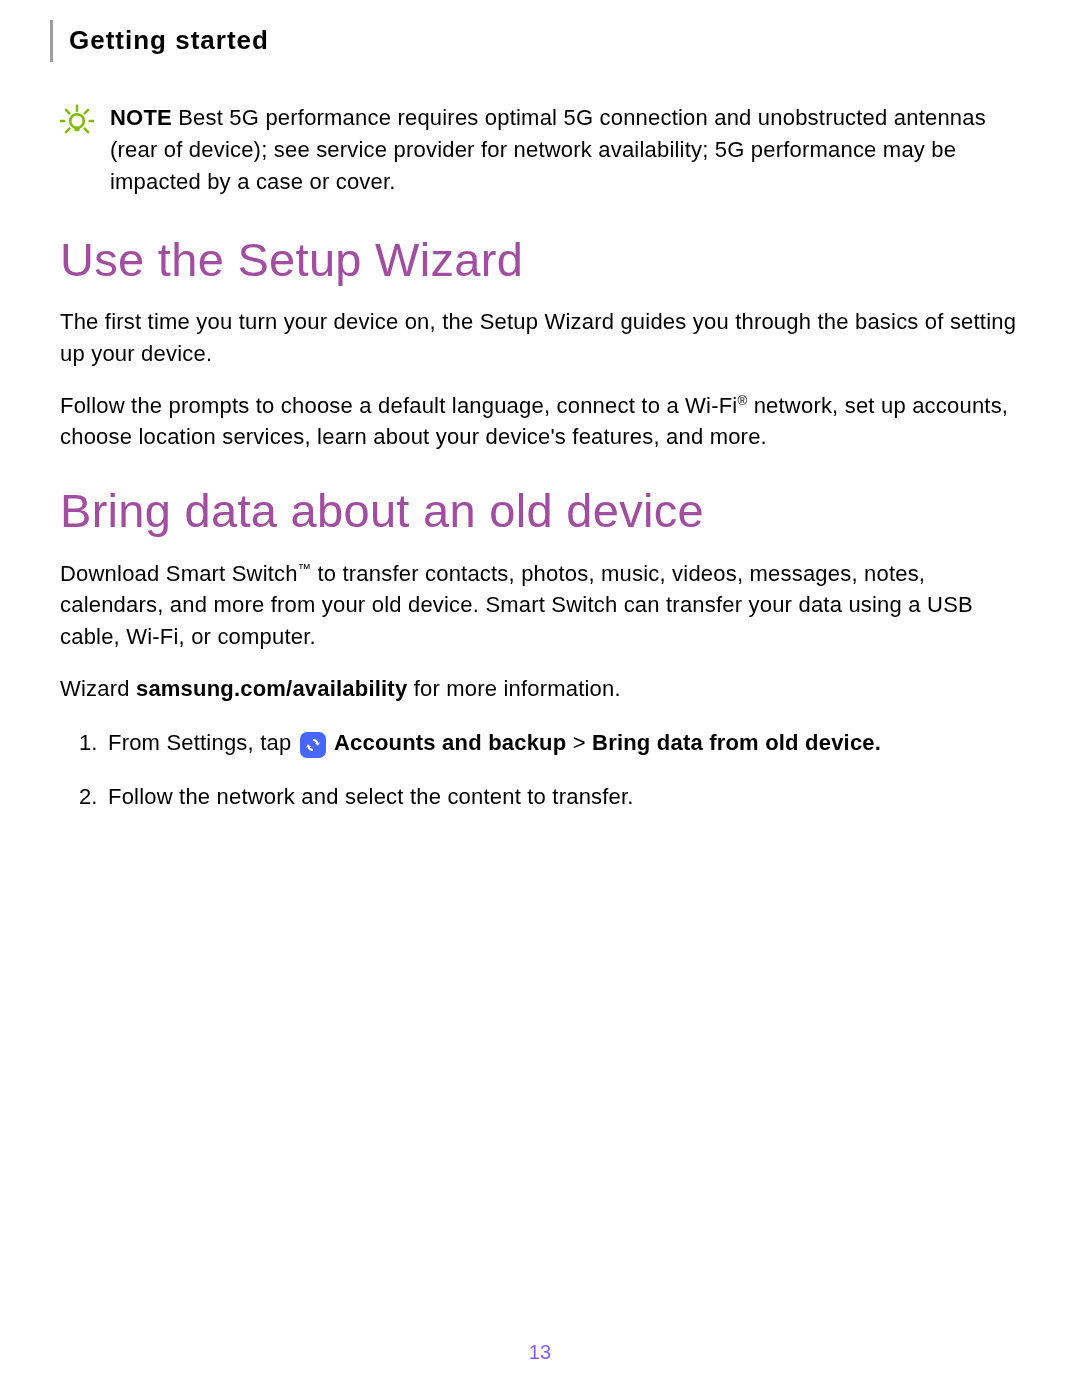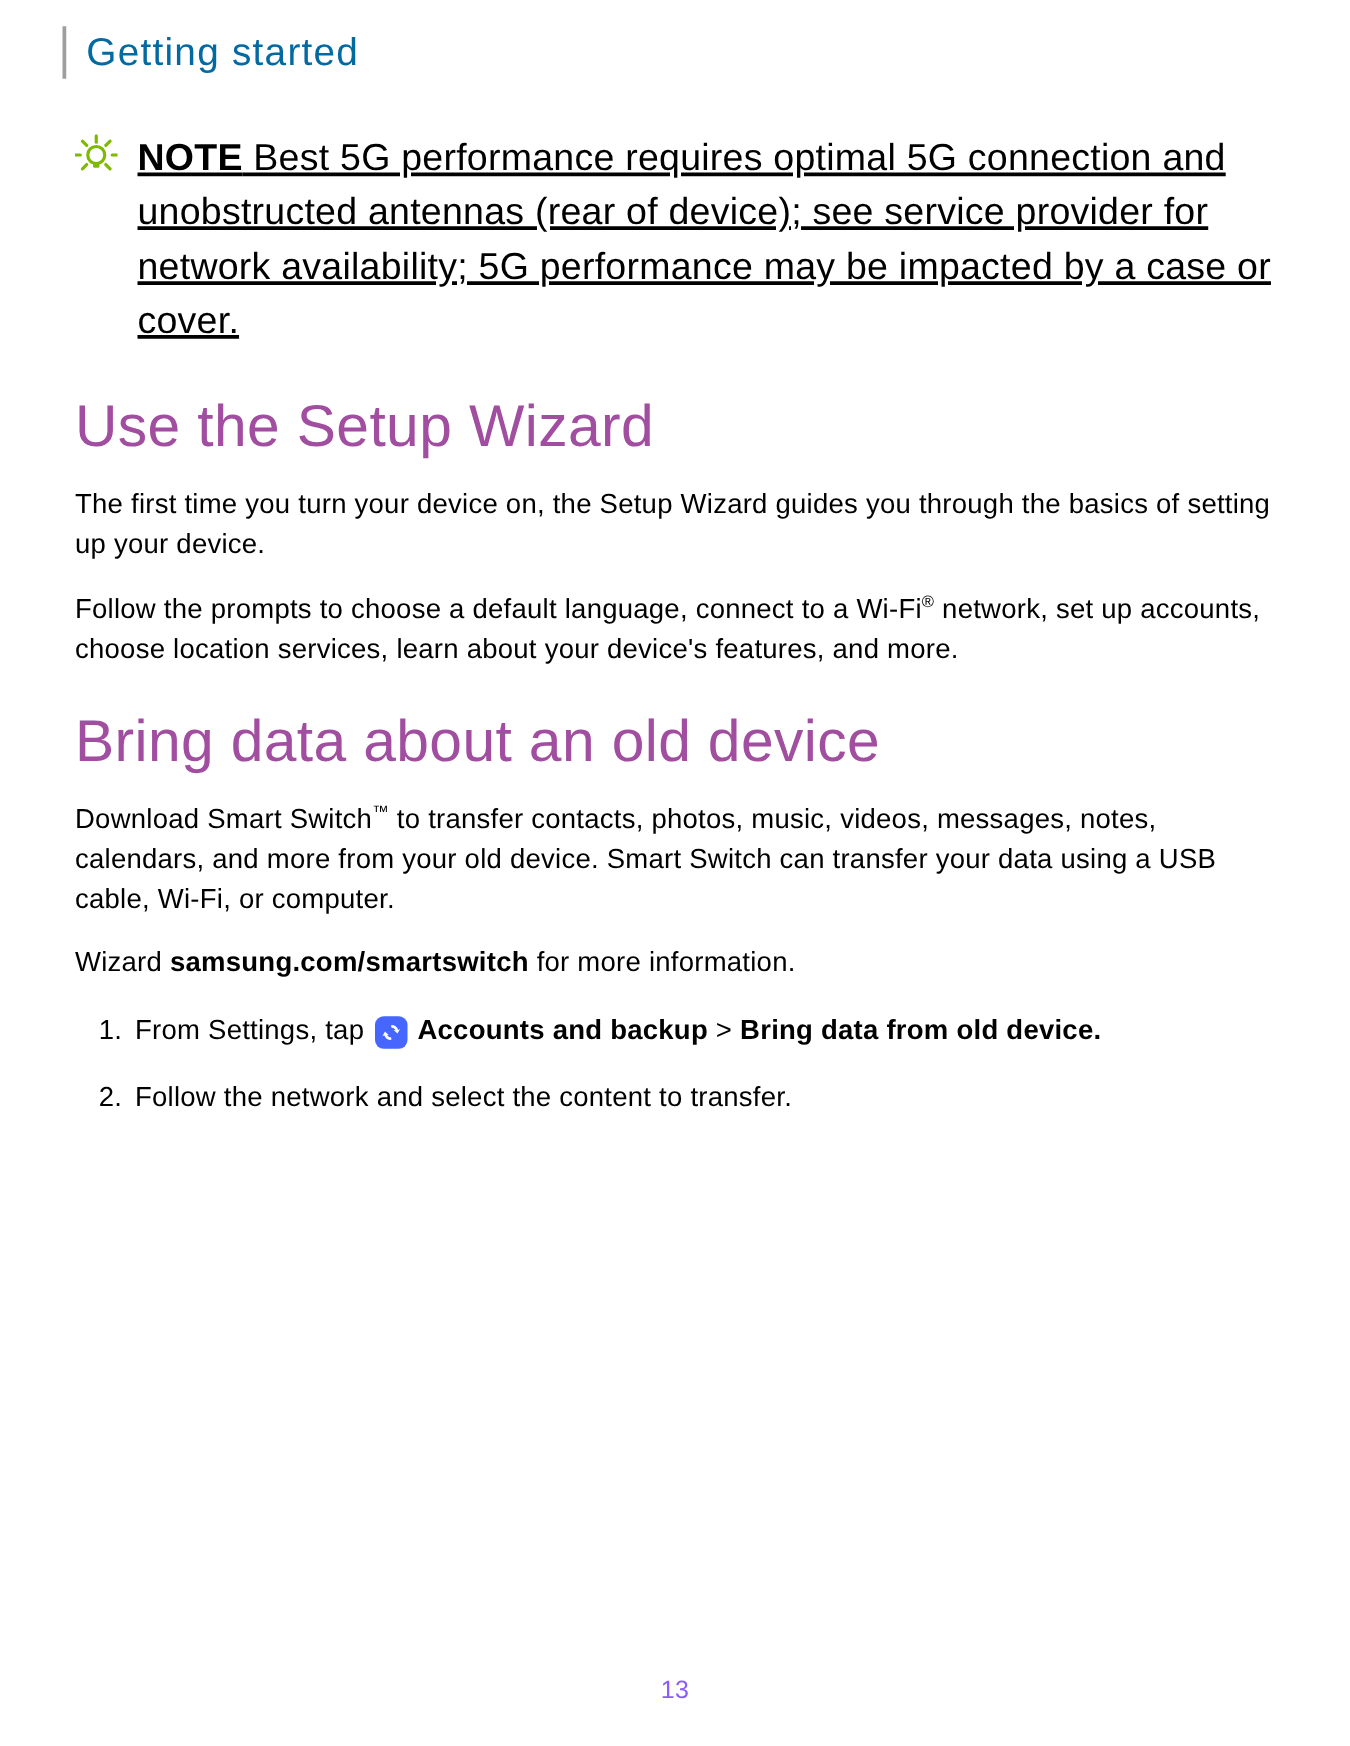--- a/index.html
+++ b/index.html
@@ -35,41 +35,40 @@
     margin-bottom: 40px;
     margin-left: -10px;
   }
   .header-rule {
     width: 3px;
     height: 42px;
     background: #9e9e9e;
     margin-right: 16px;
   }
   .header-title {
-    color: #0369a1;
-    font-size: 31px;
+    color: #000000;
+    font-size: 26px;
     letter-spacing: 1px;
-    font-weight: 400;
+    font-weight: 700;
   }
 
   
   .note-block {
     display: flex;
     align-items: flex-start;
     gap: 16px;
     margin-bottom: 28px;
   }
   .note-icon {
     flex: 0 0 auto;
     margin-top: 2px;
   }
   .note-text {
-    font-size: 30px;
+    font-size: 22px;
     line-height: 1.45;
-    text-decoration: underline;
   }
   .note-label {
     font-weight: 700;
   }
 
   
   h2.section {
     color: var(--purple);
     font-size: 47px;
     font-weight: 400;
@@ -158,21 +157,21 @@
 <p class="body">The first time you turn your device on, the Setup Wizard guides you through the basics of setting up your device.</p>
 <p class="body">
   <span>Follow the prompts to choose a default language, connect to a Wi-Fi</span><span class="sup">®</span><span> network, set up accounts, choose location services, learn about your device's features, and more.</span>
 </p>
 
 <h2 class="section">Bring data about an old device</h2>
 <p class="body">
   <span>Download Smart Switch</span><span class="sup">™</span><span> to transfer contacts, photos, music, videos, messages, notes, calendars, and more from your old device. Smart Switch can transfer your data using a USB cable, Wi-Fi, or computer.</span>
 </p>
 <p class="body">
-  <span>Wizard </span><span class="bold">samsung.com/smartswitch</span><span> for more information.</span>
+  <span>Wizard </span><span class="bold">samsung.com/availability</span><span> for more information.</span>
 </p>
 
 <ol class="steps">
   <li>
     <span>From Settings, tap </span>
     <span class="inline-icon">
       <svg viewBox="0 0 24 24">
         <path d="M12 4 a8 8 0 0 1 7.5 5.2 l2-1.2 -2.8 5 -4.2-3.8 2.2 0.3 A5.3 5.3 0 0 0 12 6.7" fill="#ffffff"></path>
         <path d="M12 20 a8 8 0 0 1 -7.5 -5.2 l-2 1.2 2.8 -5 4.2 3.8 -2.2 -0.3 A5.3 5.3 0 0 0 12 17.3" fill="#ffffff"></path>
       </svg>

